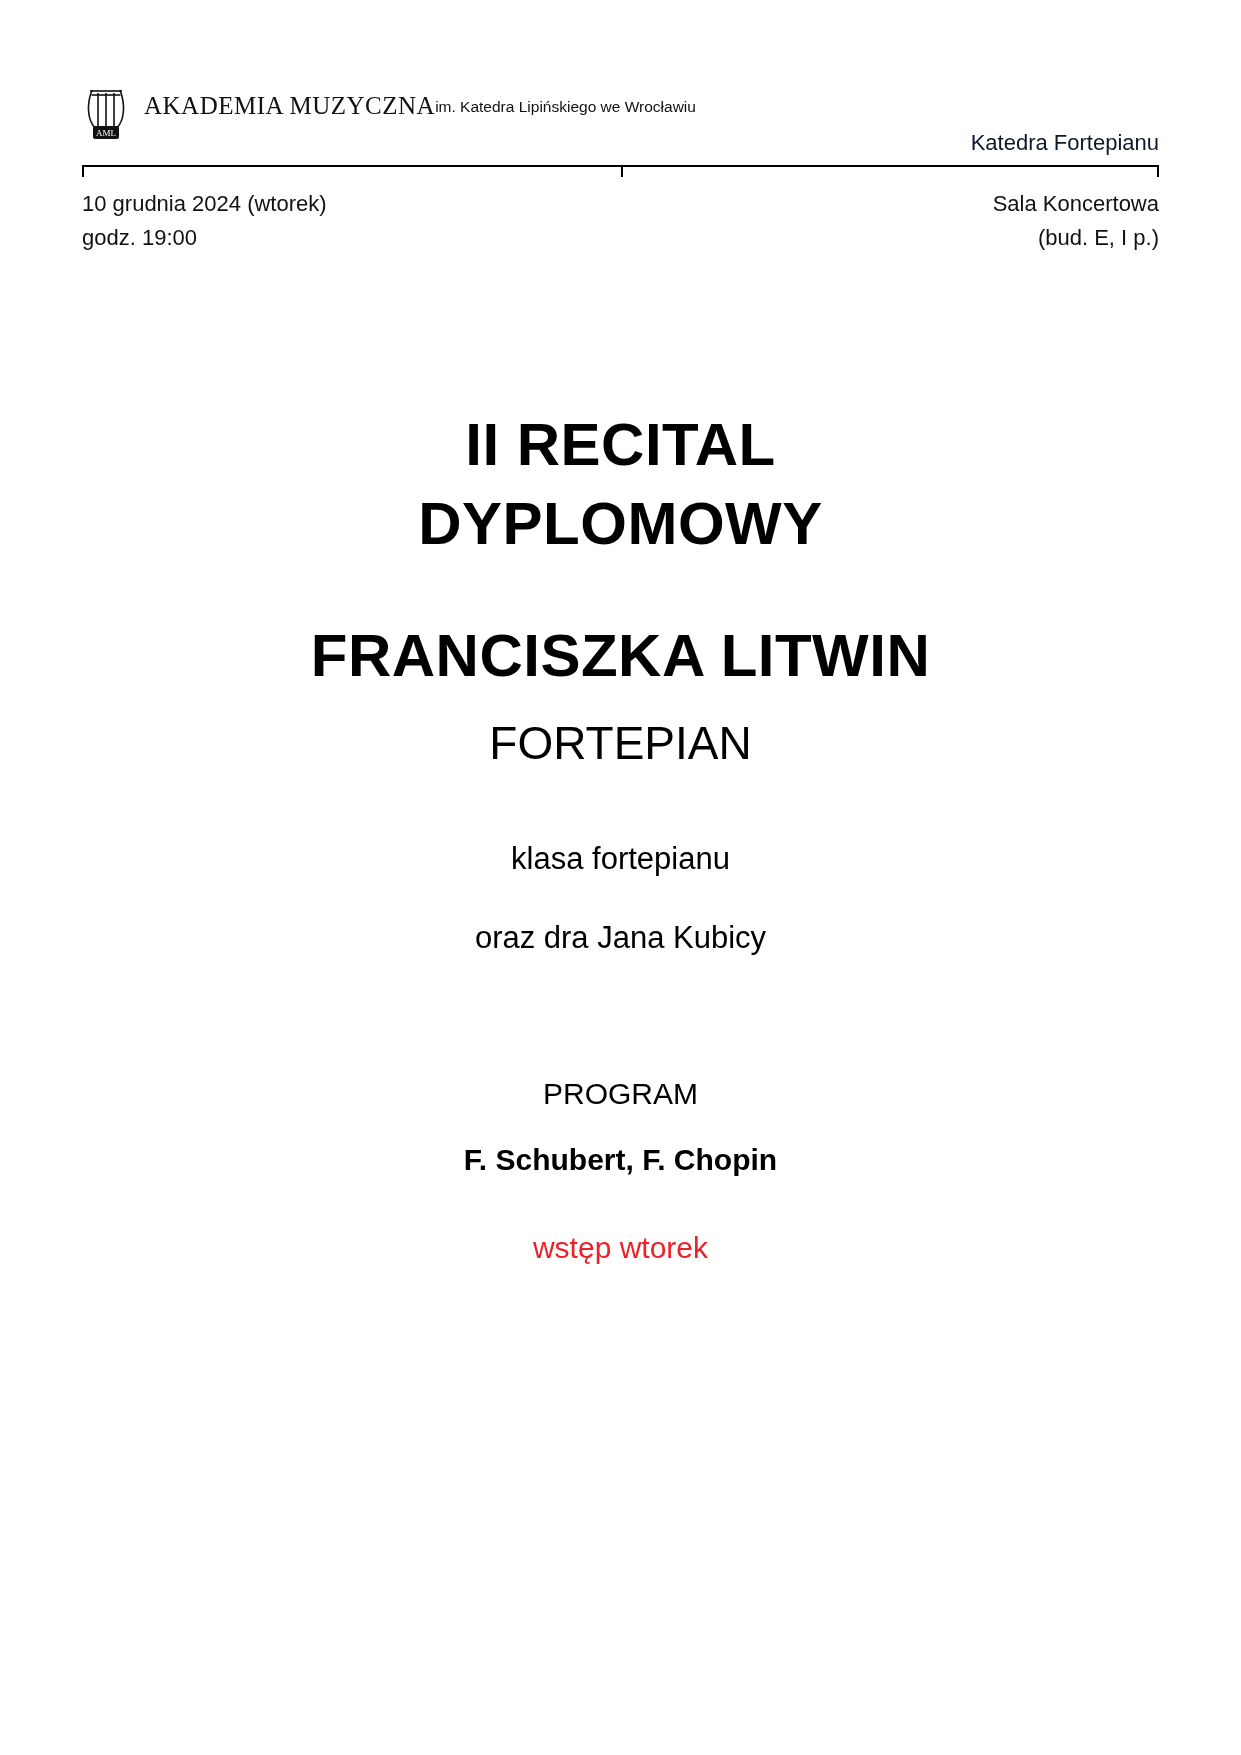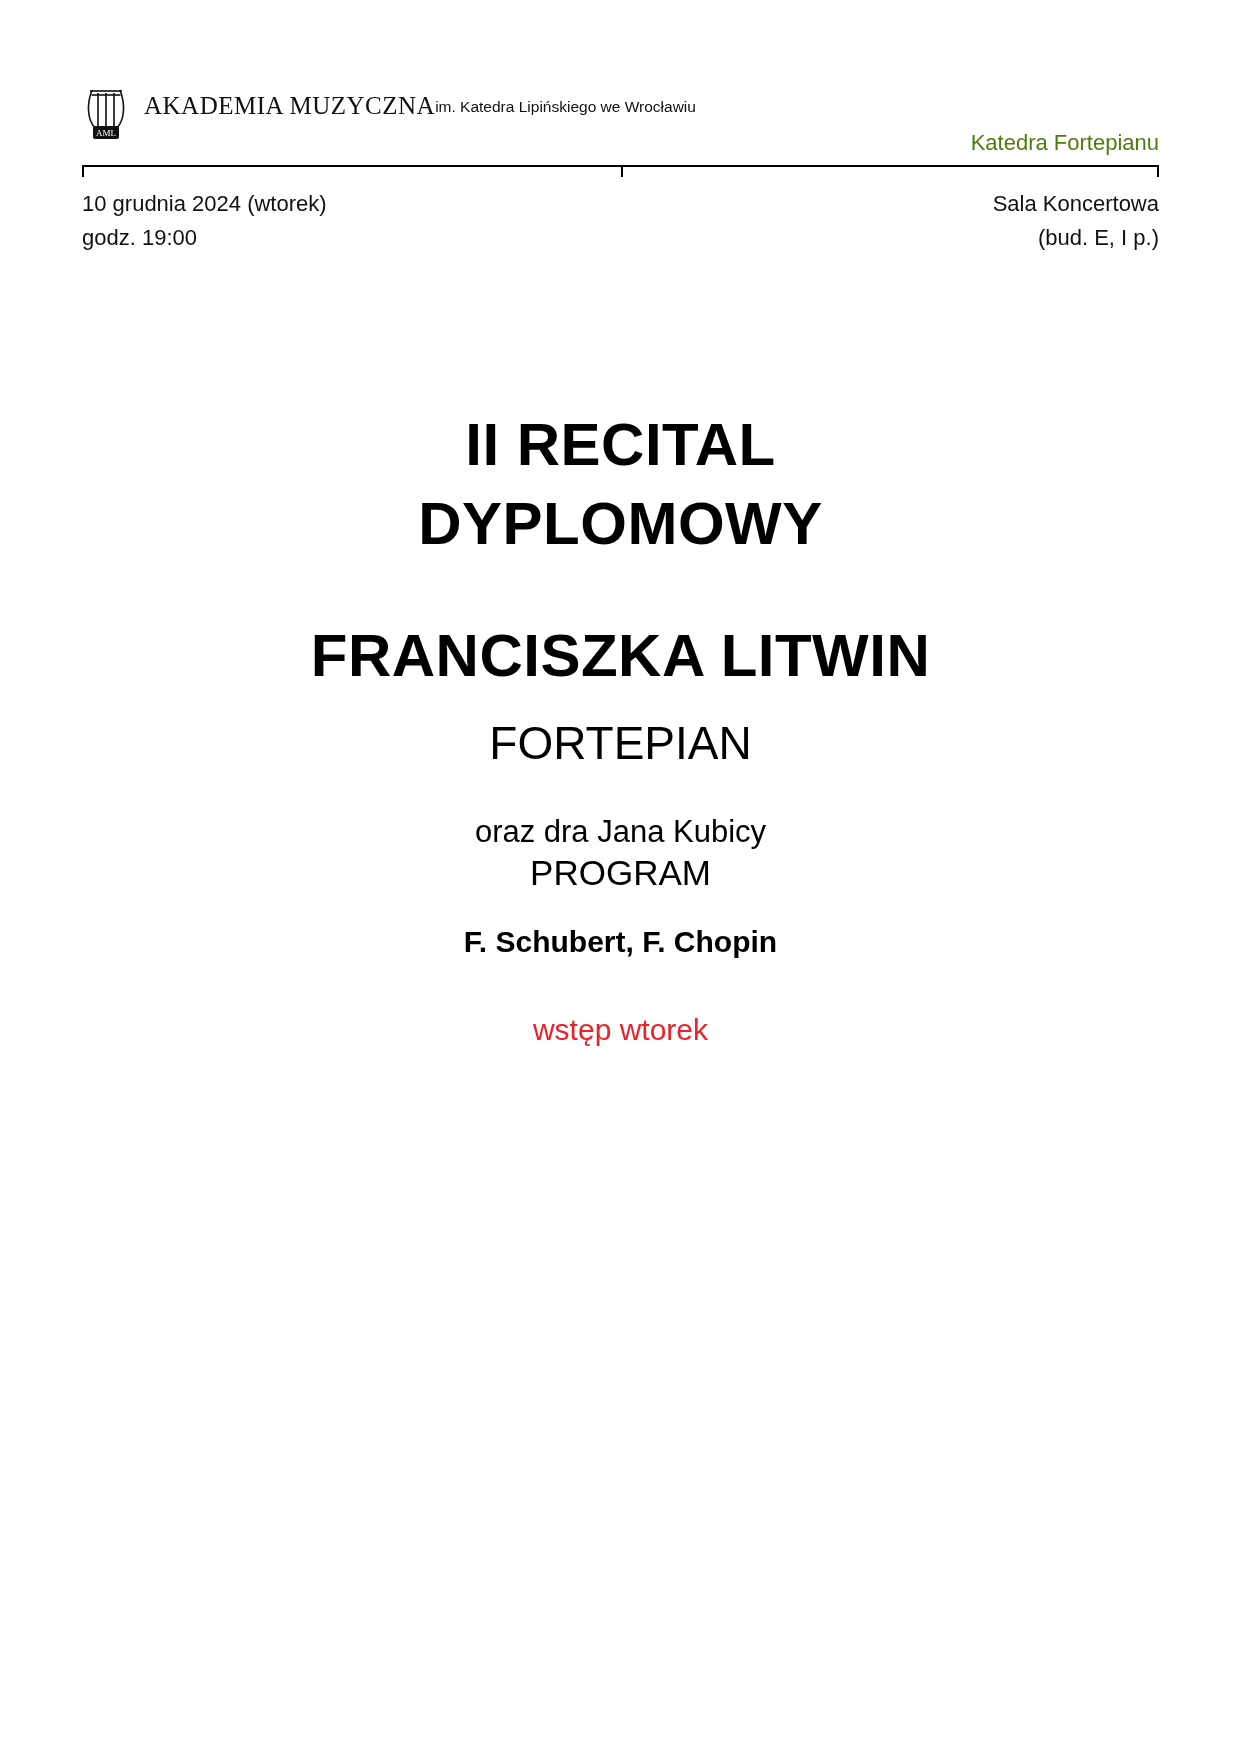--- a/index.html
+++ b/index.html
@@ -64,21 +64,21 @@
   .brand-sub {
     font-family: "Liberation Sans", sans-serif;
     font-size: 15.5px;
     line-height: 1.25;
     margin-top: 5px;
     color: #111;
   }
 
   .dept {
     font-size: 22px;
-    color: #4d7c0f;
+    color: #0f172a;
     padding-top: 52px;
     text-align: right;
     white-space: nowrap;
     margin-left: 10px;
   }
 
   
   .rule-wrap {
     position: relative;
     margin-top: 9px;
@@ -149,21 +149,22 @@
     margin-top: 70px;
   }
 
   .teachers {
     font-size: 31px;
     line-height: 1.35;
     margin-top: 40px;
   }
 
   .program-label {
-    font-size: 35px;
+    font-size: 30px;
+    margin-top: 118px;
   }
 
   .program-composers {
     font-size: 30px;
     font-weight: bold;
     margin-top: 32px;
   }
 
   .free-entry {
     font-size: 30px;
@@ -225,20 +226,21 @@
 
     <div class="title-main">
       <div>II RECITAL</div>
       <div>DYPLOMOWY</div>
     </div>
 
     <div class="title-name">FRANCISZKA LITWIN</div>
 
     <div class="instrument">FORTEPIAN</div>
 
+    <div class="class-line">klasa fortepianu</div>
 
     <div class="teachers">
       <div>oraz dra Jana Kubicy</div>
     </div>
 
     <div class="program-label">PROGRAM</div>
 
     <div class="program-composers">F. Schubert, F. Chopin</div>
 
     <div class="free-entry" style="color: rgb(232, 35, 42);">wstęp wtorek</div>

